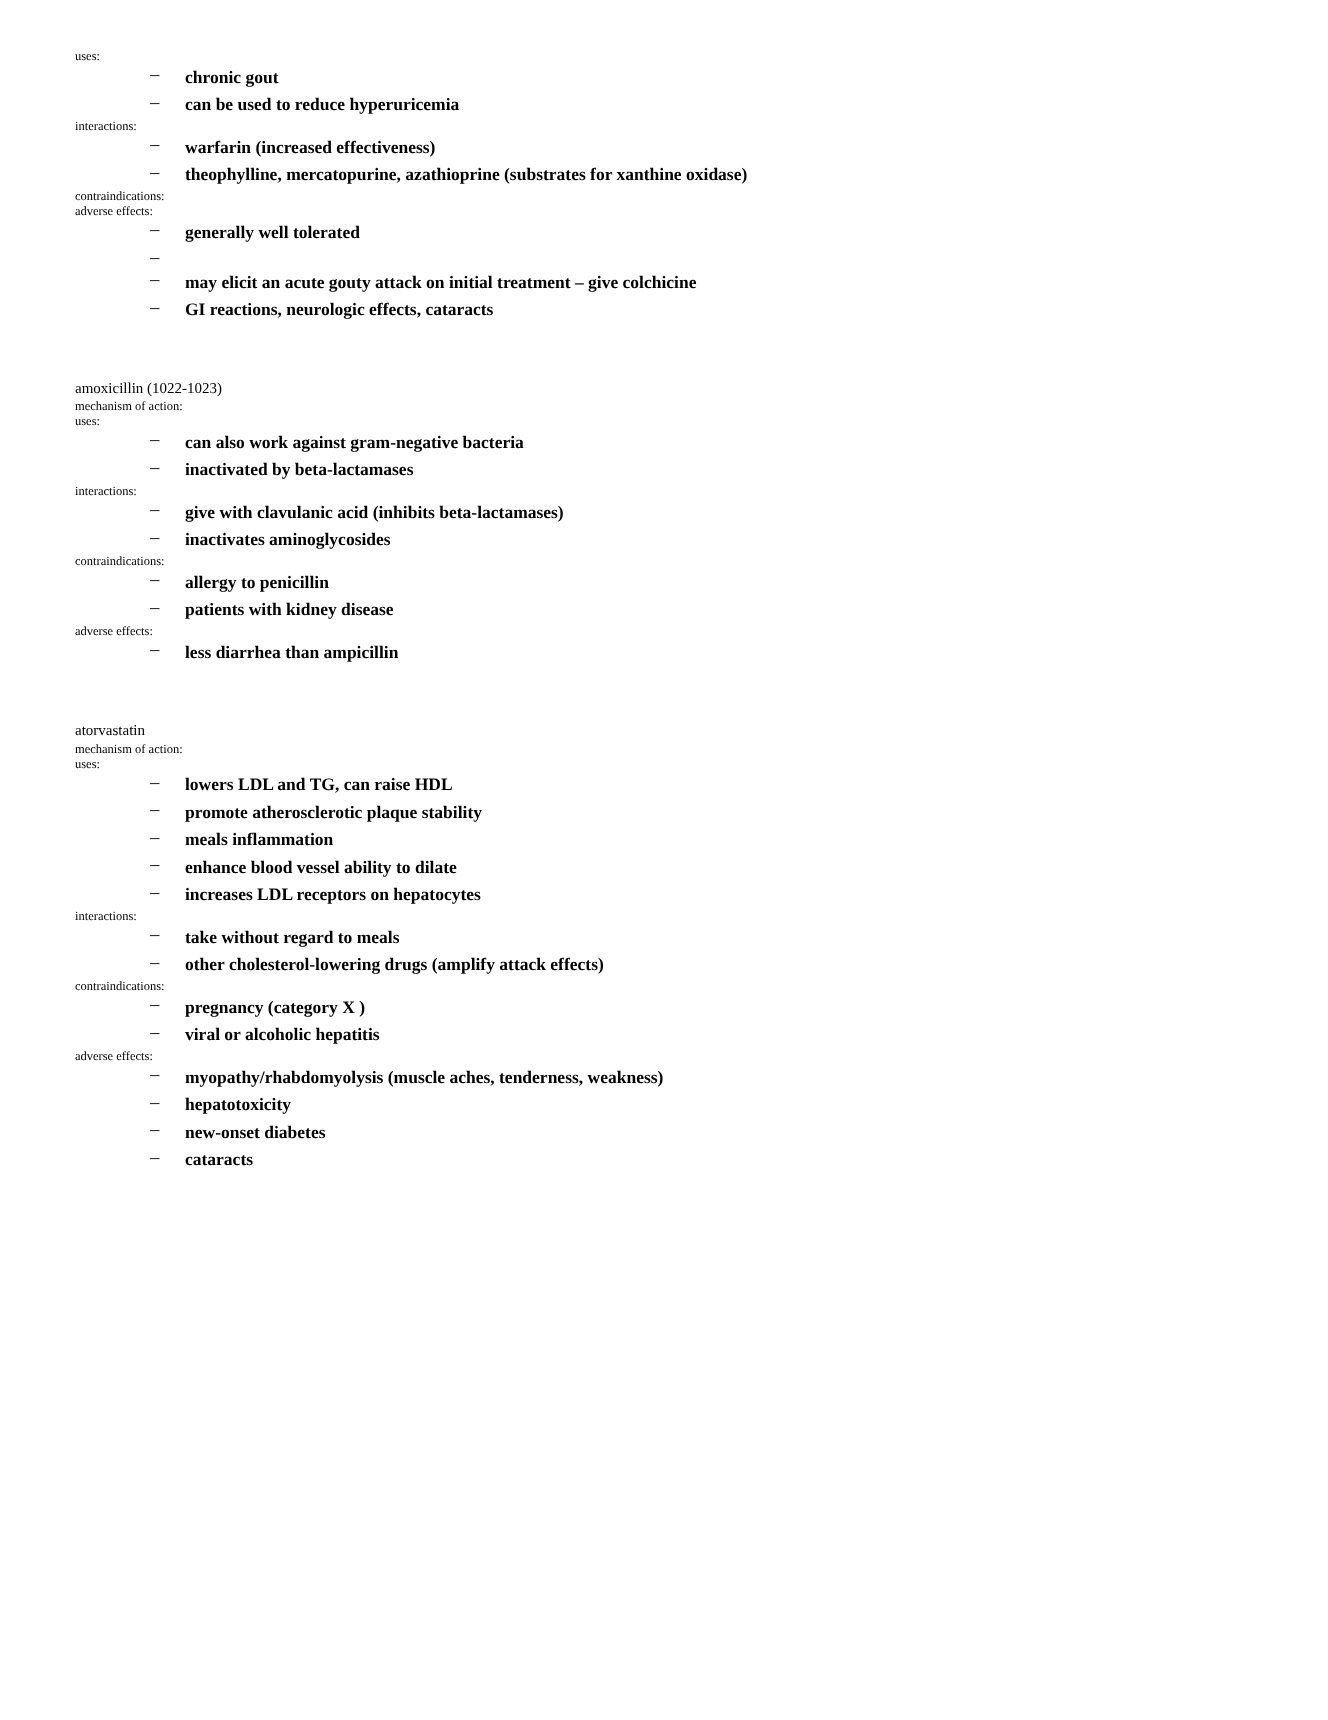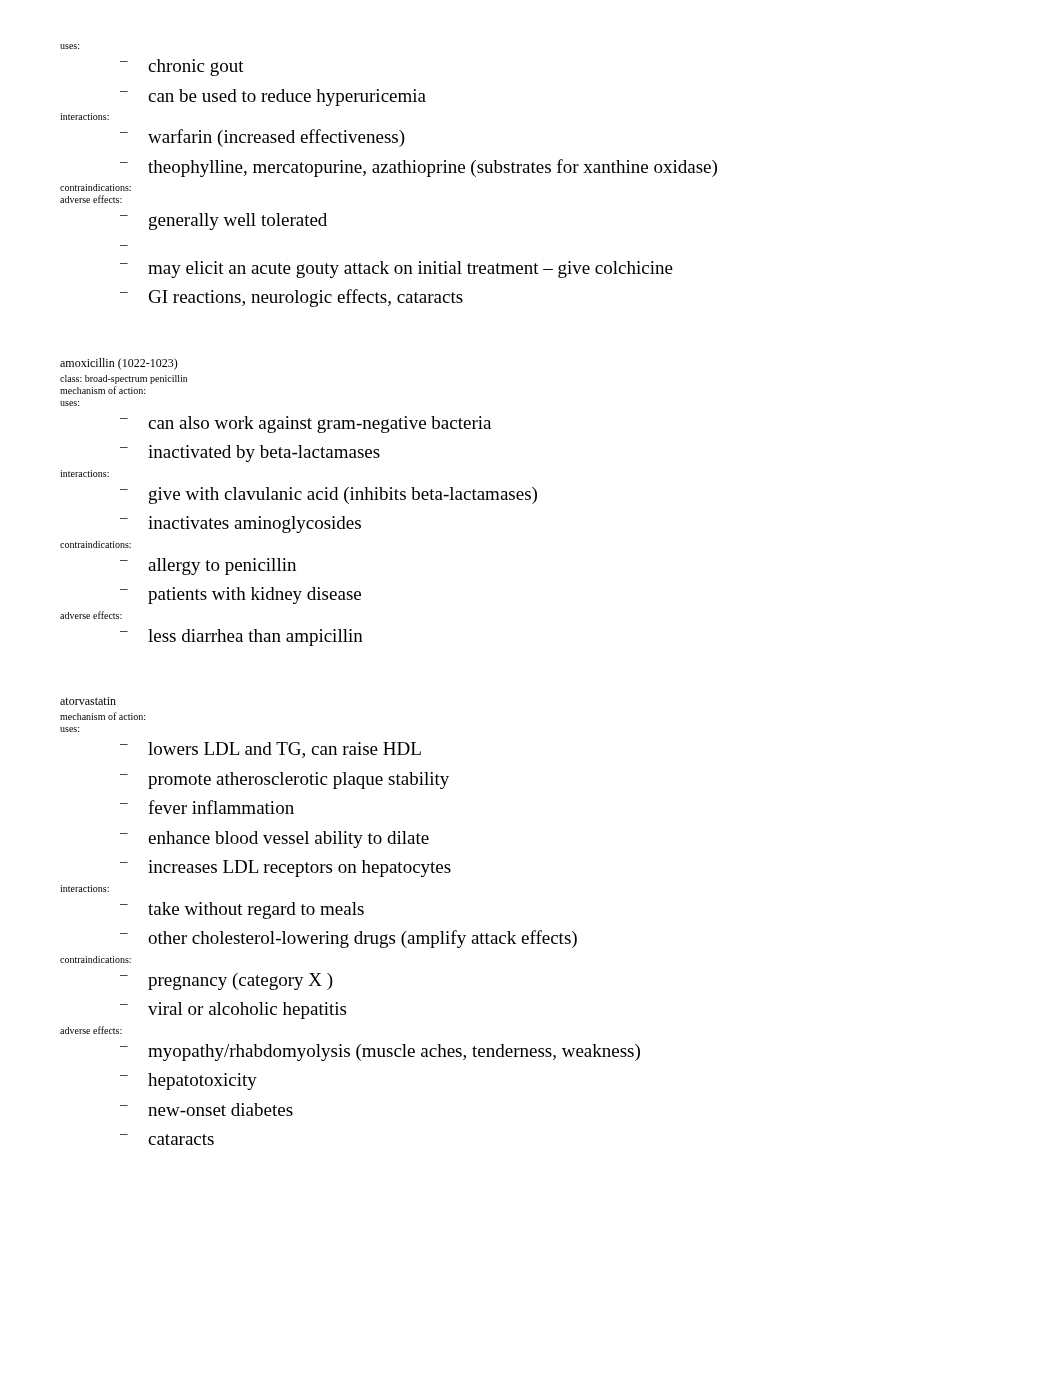--- a/index.html
+++ b/index.html
@@ -32,22 +32,23 @@
       align-items: flex-start;
       margin-bottom: 1px;
       padding-left: 60px;
     }
     .dash {
       min-width: 20px;
       margin-right: 8px;
       font-size: 15px;
     }
     .item-text {
-      font-size: 19px;
+      font-size: 14px;
       line-height: 1.5;
+      font-weight: bold;
     }
     .spacer {
       height: 20px;
     }
   </style>
 </head>
 <body>
 
 <div>
 
@@ -89,21 +90,20 @@
     <div class="list-item">
       <span class="dash">–</span>
       <span class="item-text">GI reactions, neurologic effects, cataracts</span>
     </div>
   </div>
 
   <div class="spacer"></div>
 
   <div class="section">
     <div class="drug-title">amoxicillin (1022-1023)</div>
-    <div class="label">class: broad-spectrum penicillin</div>
     <div class="label">mechanism of action:</div>
 
     <div class="label">uses:</div>
     <div class="list-item">
       <span class="dash">–</span>
       <span class="item-text">can also work against gram-negative bacteria</span>
     </div>
     <div class="list-item">
       <span class="dash">–</span>
       <span class="item-text">inactivated by beta-lactamases</span>
@@ -146,21 +146,21 @@
     <div class="list-item">
       <span class="dash">–</span>
       <span class="item-text">lowers LDL and TG, can raise HDL</span>
     </div>
     <div class="list-item">
       <span class="dash">–</span>
       <span class="item-text">promote atherosclerotic plaque stability</span>
     </div>
     <div class="list-item">
       <span class="dash">–</span>
-      <span class="item-text">fever inflammation</span>
+      <span class="item-text">meals inflammation</span>
     </div>
     <div class="list-item">
       <span class="dash">–</span>
       <span class="item-text">enhance blood vessel ability to dilate</span>
     </div>
     <div class="list-item">
       <span class="dash">–</span>
       <span class="item-text">increases LDL receptors on hepatocytes</span>
     </div>
 

